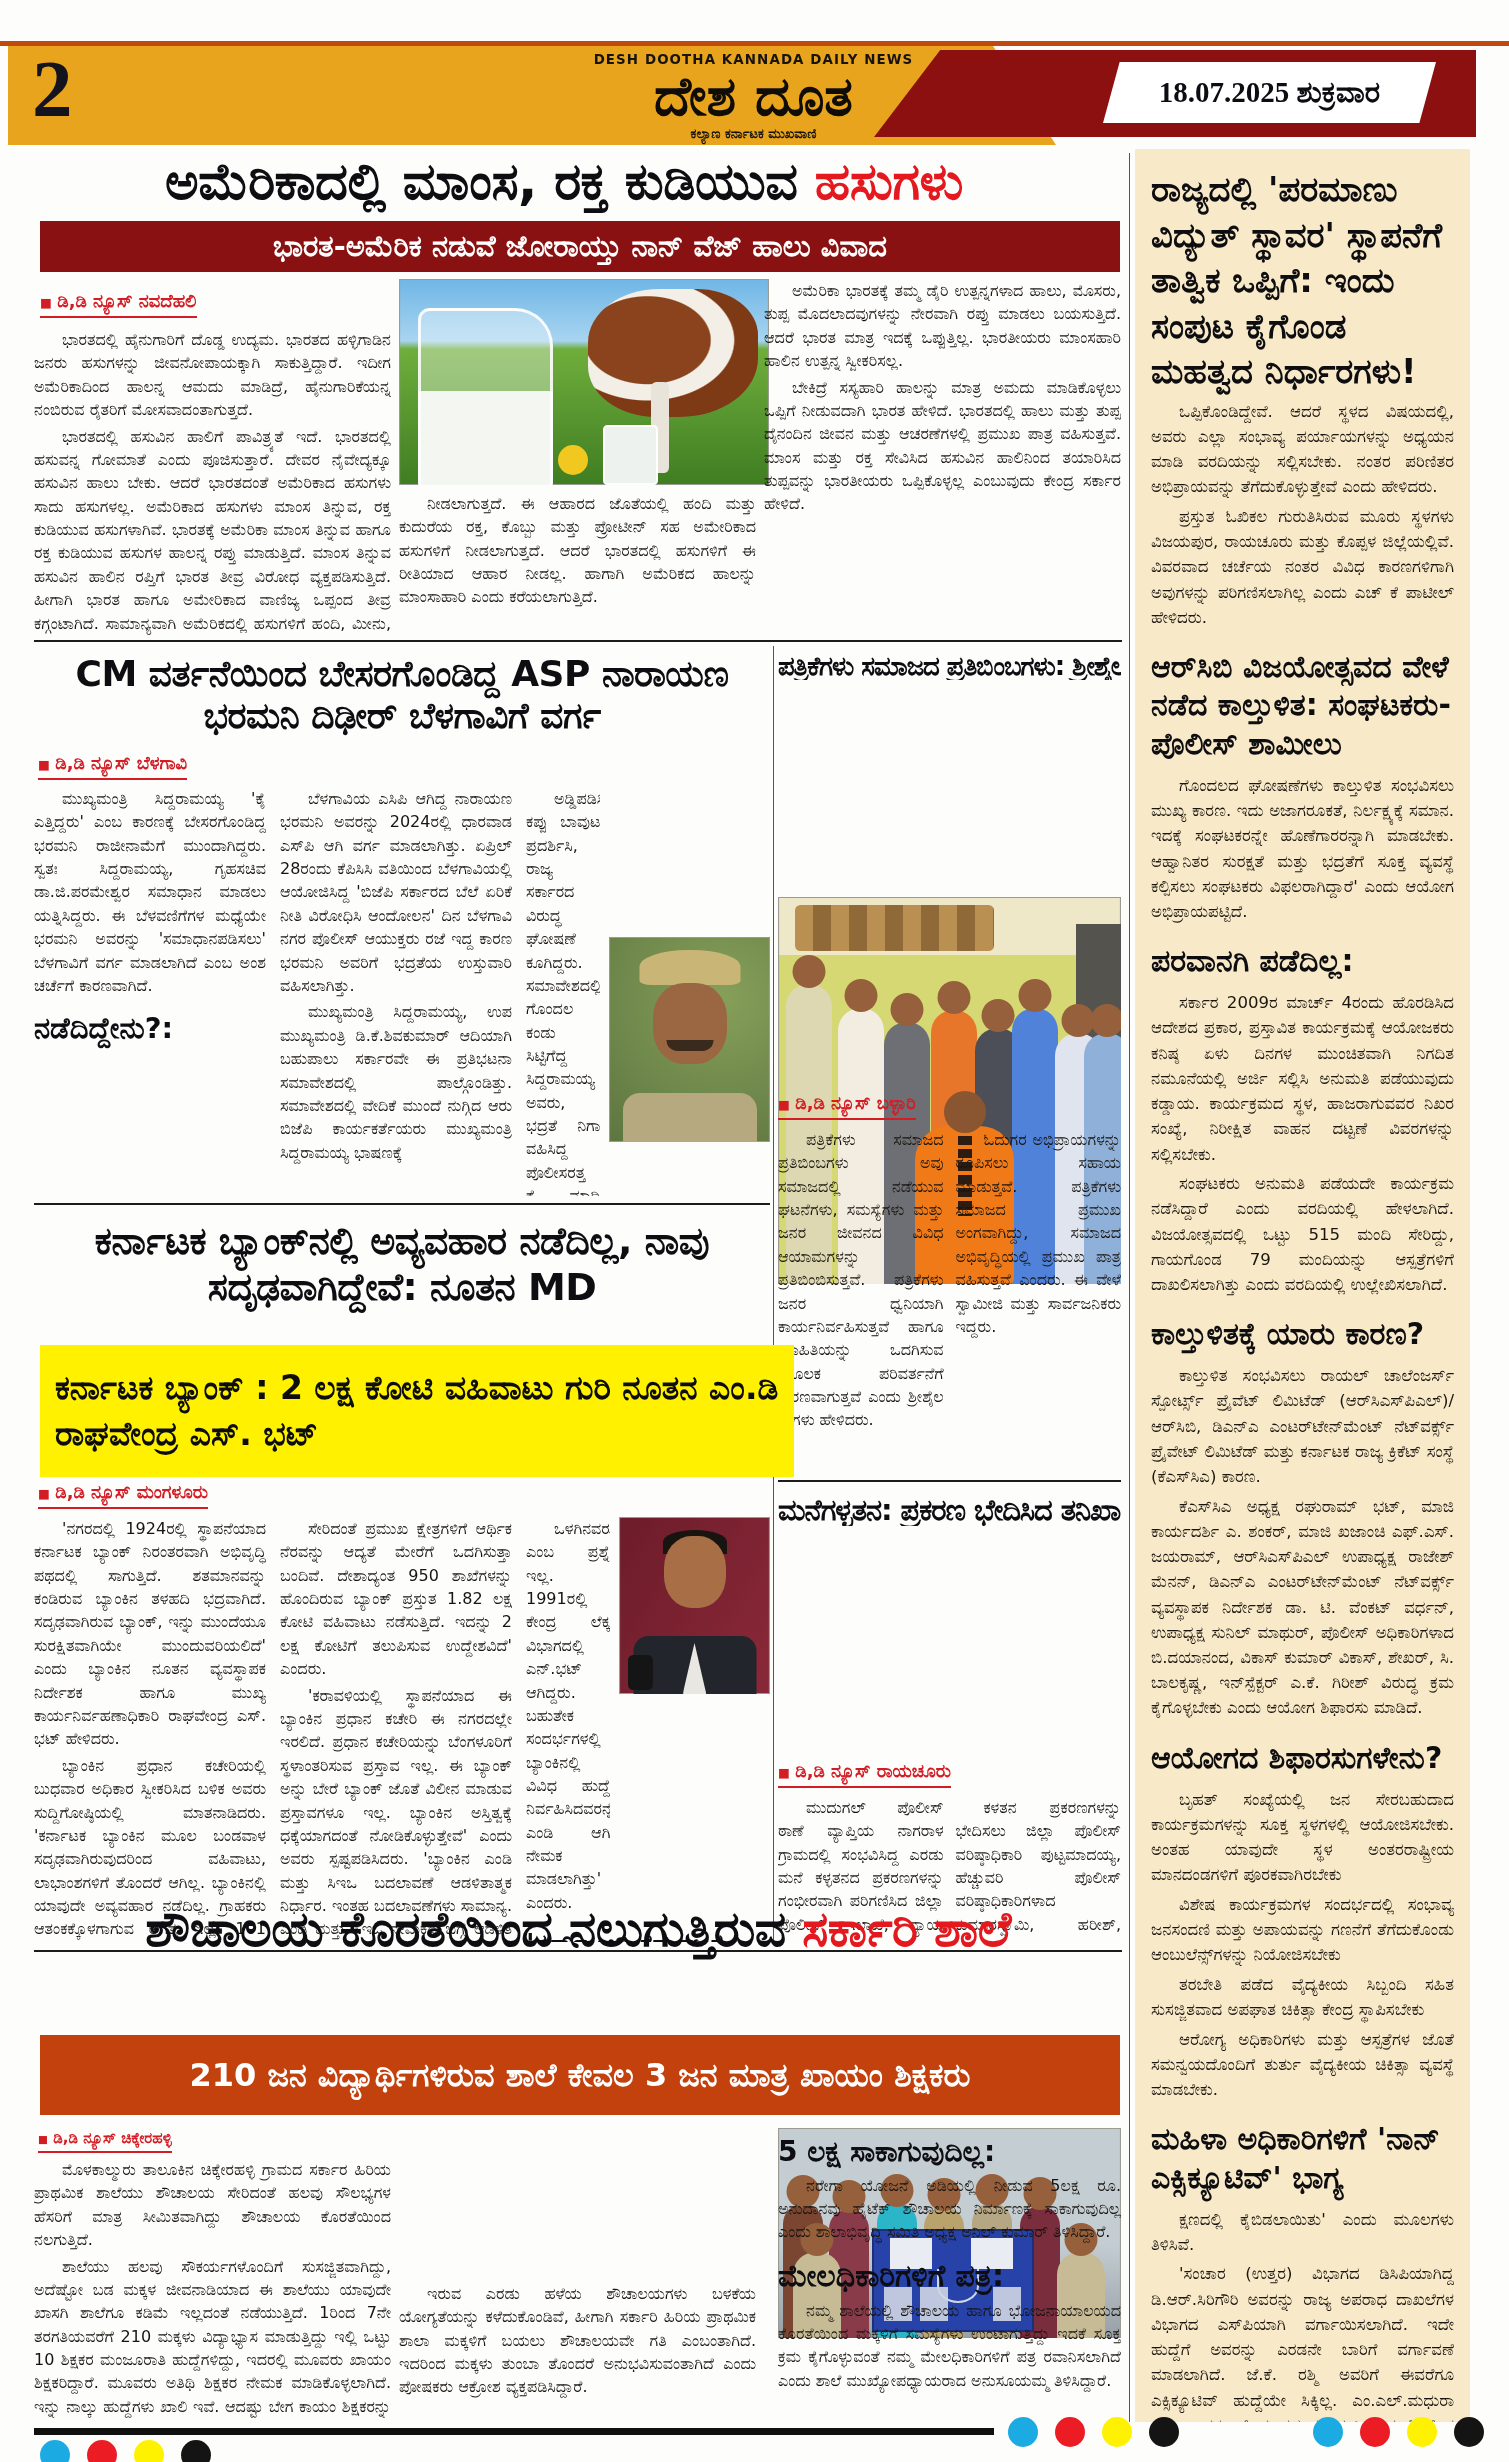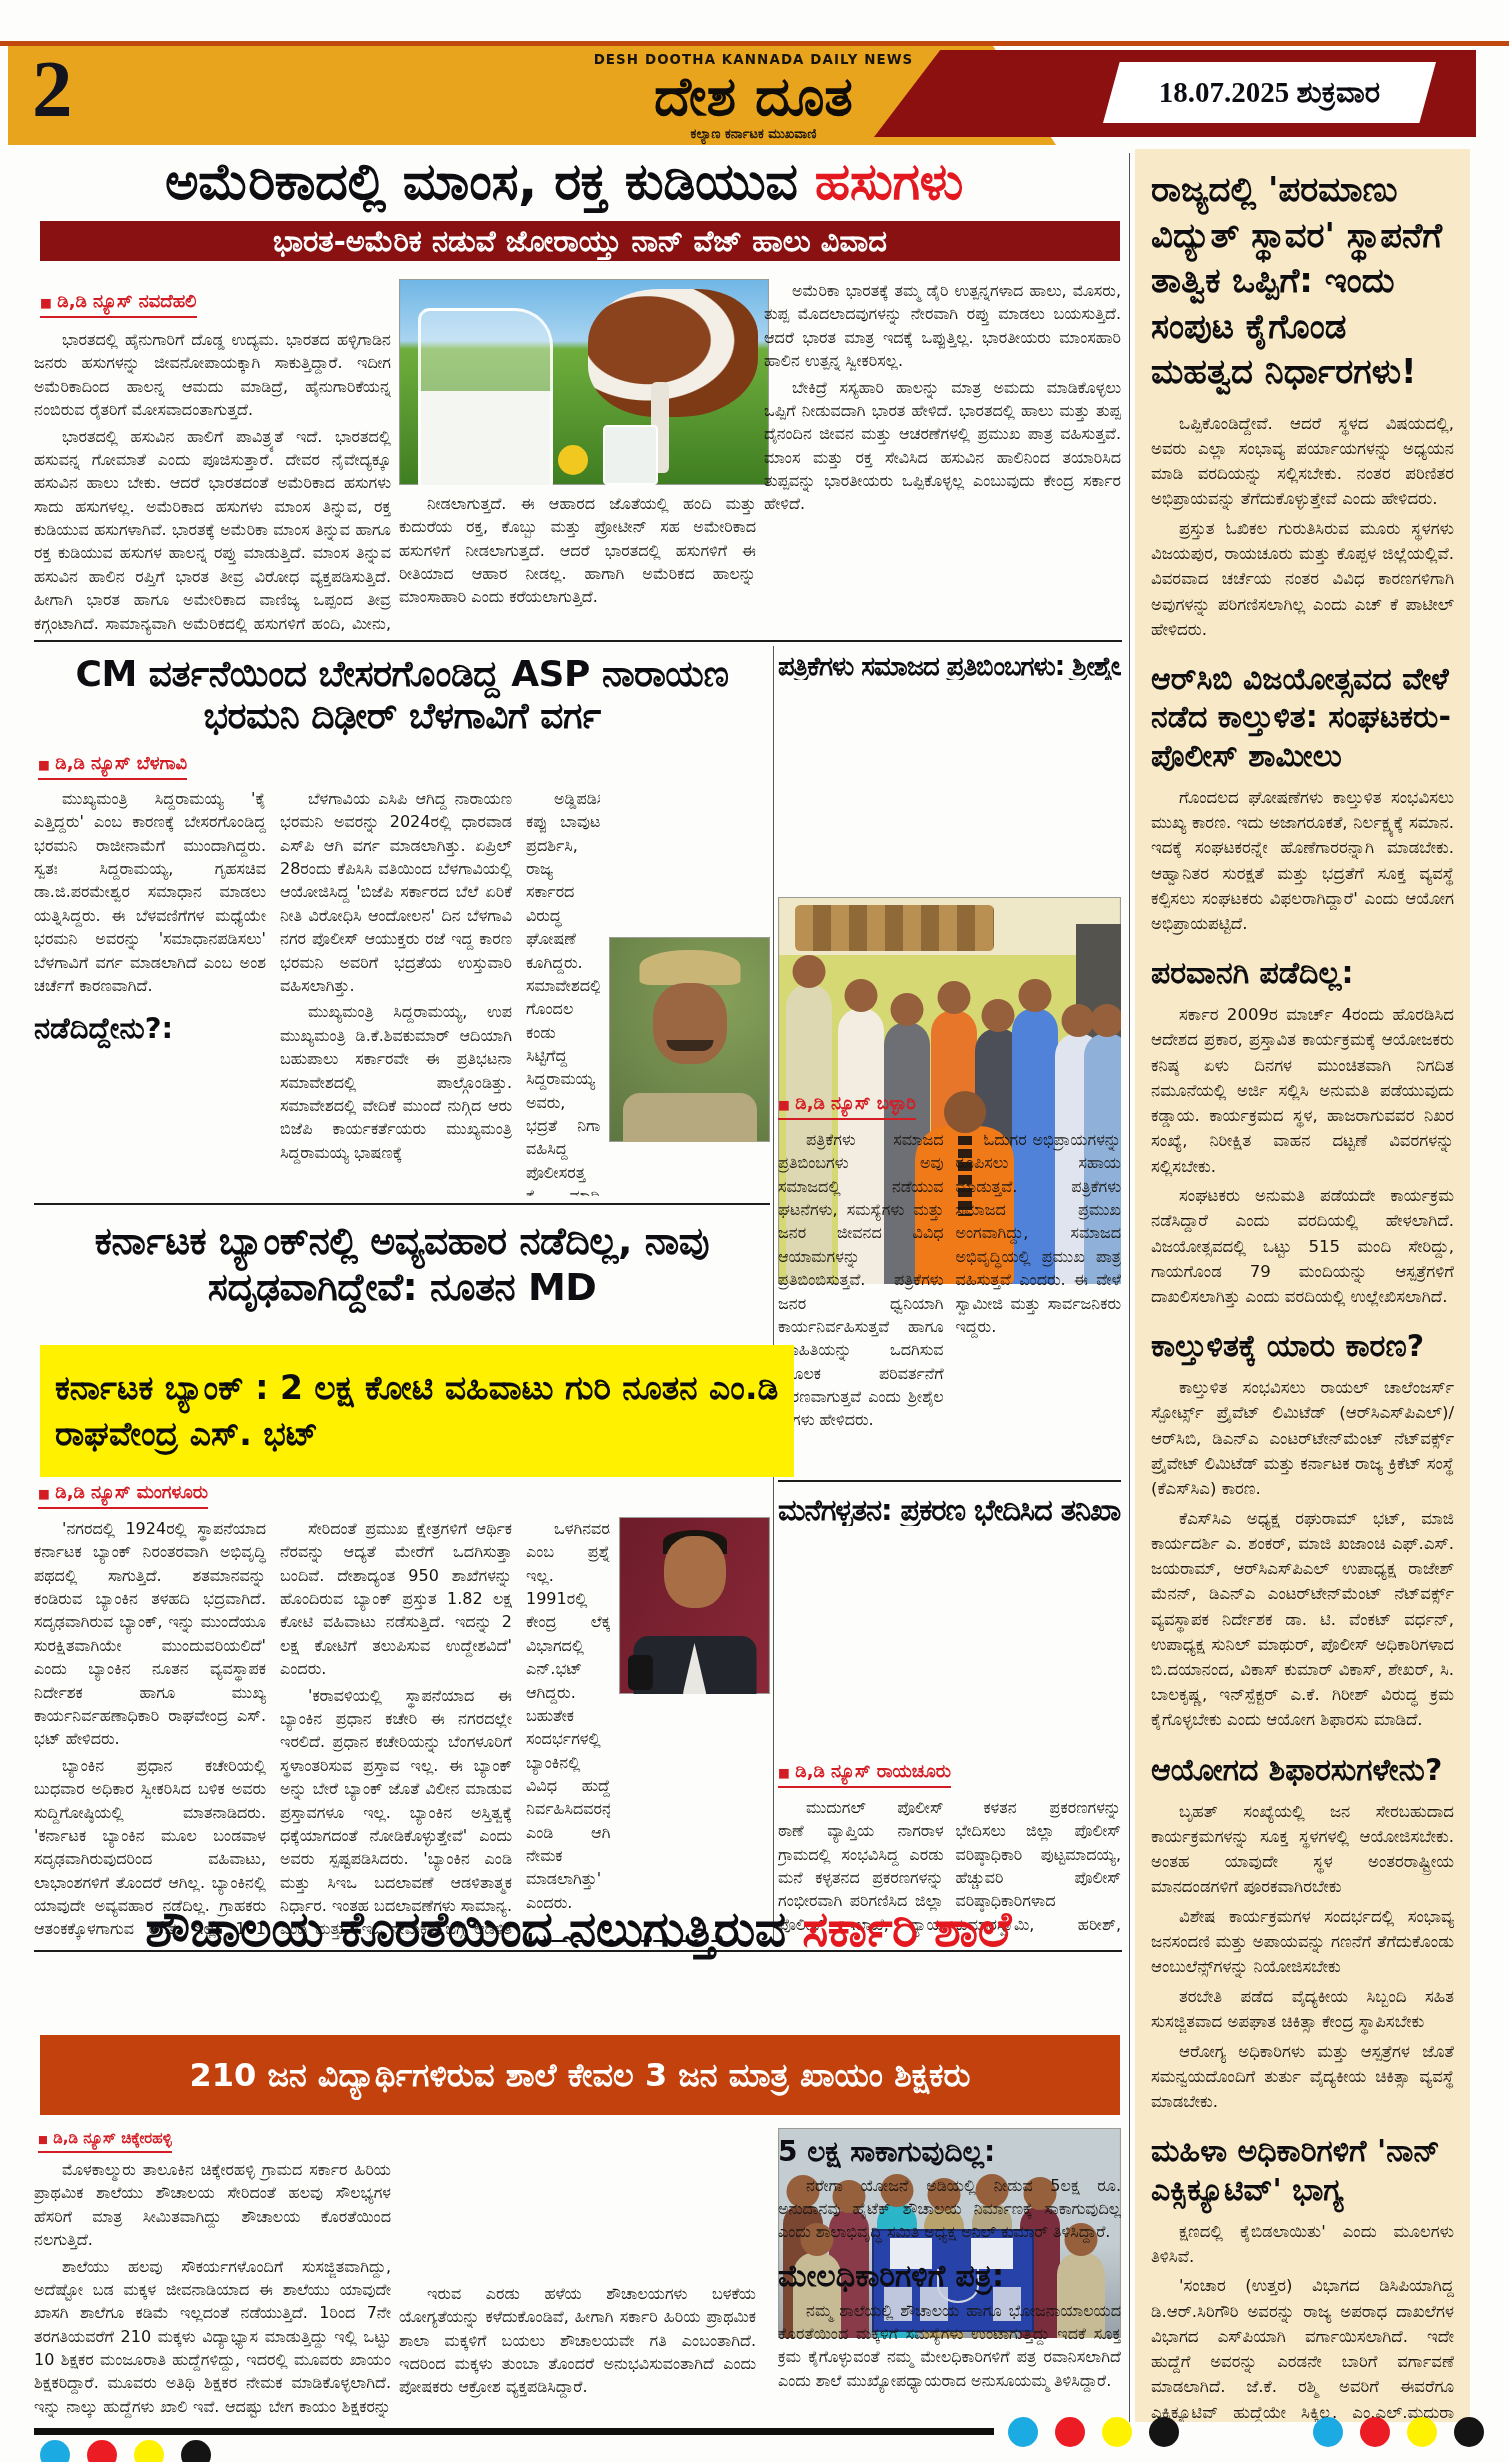--- a/index.html
+++ b/index.html
@@ -30,21 +30,21 @@
   .byline .sq{font-size:.7em;vertical-align:middle;margin-right:5.4px;}
   .cols{display:flex;}
   .col{overflow:hidden;}
   .bodycol{font-size:16px;line-height:1.46;text-align:justify;color:#18140f;overflow:hidden;}
   .bodycol p{margin:0 0 3.2px;text-indent:28px;}
   .inline-sub{font-size:26px;font-weight:800;color:#0d0d12;margin:11.8px 0 5.4px;line-height:1.15;}
   .vrule{background:#555;width:1.1px;}
   .hrule{background:#1c1c1c;height:1.6px;}
   
   .sidebar{background:#f8e9c9;padding:18px 16px;box-sizing:border-box;overflow:hidden;}
-  .sb-head{font-size:34px;font-weight:800;line-height:1.34;color:#0e0d10;margin:0 0 16px;}
+  .sb-head{font-size:34px;font-weight:800;line-height:1.34;color:#0e0d10;margin:0 0 4px;}
   .sb-sub{font-size:30px;font-weight:800;line-height:1.28;color:#0e0d10;margin:18px 0 9.7px;}
   .sb-body{font-size:16.6px;line-height:1.52;text-align:justify;color:#1a160f;}
   .sb-body p{margin:0 0 4.3px;text-indent:28px;}
   
   .photo{position:relative;overflow:hidden;box-shadow:inset 0 0 0 1.1px #9b9b93;background:#cfcfc6;}
   .ph-cows{background:linear-gradient(180deg,#6fb6e6 0%,#a8d4f0 30%,#6fae3c 34%,#3f7d22 100%);}
   .jug{position:absolute;left:5%;bottom:-3%;width:35%;height:86%;
        background:linear-gradient(180deg,rgba(255,255,255,.35) 0 45%,#f4f6f2 45% 100%);
        border:3.8px solid rgba(255,255,255,.85);border-radius:11.8px 38px 8.6px 8.6px;}
   .glassm{position:absolute;left:55%;bottom:0;width:14%;height:27%;background:#eef2ee;
@@ -109,21 +109,21 @@
     <div class="abs mast-sub" style="left:472px;top:80px;width:547px">ಕಲ್ಯಾಣ ಕರ್ನಾಟಕ ಮುಖವಾಣಿ</div>
   </div>
   <div class="abs mast-red" style="left:874px;top:50px;width:602px;height:87px"></div>
   <div class="abs datebox" style="left:1103px;top:62px;width:333px;height:61px">
     <span>18.07.2025 ಶುಕ್ರವಾರ</span>
   </div>
 
   <div class="abs headline center" style="left:20px;top:154px;width:1088px;height:63px;font-size:51px">
     <span>ಅಮೆರಿಕಾದಲ್ಲಿ ಮಾಂಸ, ರಕ್ತ ಕುಡಿಯುವ </span><span class="accent">ಹಸುಗಳು</span>
   </div>
-  <div class="abs subbar" style="left:40px;top:221px;width:1080px;height:40px;font-size:29px">
+  <div class="abs subbar" style="left:40px;top:221px;width:1080px;height:51px;font-size:29px">
     <span>ಭಾರತ-ಅಮೆರಿಕ ನಡುವೆ ಜೋರಾಯ್ತು ನಾನ್ ವೆಜ್ ಹಾಲು ವಿವಾದ</span>
   </div>
   <div class="abs" style="left:40px;top:290px">
     <span class="byline"><span class="sq">■</span><span>ಡಿ,ಡಿ ನ್ಯೂಸ್ ನವದೆಹಲಿ</span></span>
   </div>
   <div class="abs bodycol" style="left:34px;top:328px;width:357px;height:308px">
       <p>ಭಾರತದಲ್ಲಿ ಹೈನುಗಾರಿಗೆ ದೊಡ್ಡ ಉದ್ಯಮ. ಭಾರತದ ಹಳ್ಳಿಗಾಡಿನ ಜನರು ಹಸುಗಳನ್ನು ಜೀವನೋಪಾಯಕ್ಕಾಗಿ ಸಾಕುತ್ತಿದ್ದಾರೆ. ಇದೀಗ ಅಮೆರಿಕಾದಿಂದ ಹಾಲನ್ನ ಆಮದು ಮಾಡಿದ್ರೆ, ಹೈನುಗಾರಿಕೆಯನ್ನ ನಂಬಿರುವ ರೈತರಿಗೆ ಮೋಸವಾದಂತಾಗುತ್ತದೆ.</p>
       <p>ಭಾರತದಲ್ಲಿ ಹಸುವಿನ ಹಾಲಿಗೆ ಪಾವಿತ್ರ್ಯತೆ ಇದೆ. ಭಾರತದಲ್ಲಿ ಹಸುವನ್ನ ಗೋಮಾತೆ ಎಂದು ಪೂಜಿಸುತ್ತಾರೆ. ದೇವರ ನೈವೇದ್ಯಕ್ಕೂ ಹಸುವಿನ ಹಾಲು ಬೇಕು. ಆದರೆ ಭಾರತದಂತೆ ಅಮೆರಿಕಾದ ಹಸುಗಳು ಸಾದು ಹಸುಗಳಲ್ಲ. ಅಮೆರಿಕಾದ ಹಸುಗಳು ಮಾಂಸ ತಿನ್ನುವ, ರಕ್ತ ಕುಡಿಯುವ ಹಸುಗಳಾಗಿವೆ. ಭಾರತಕ್ಕೆ ಅಮೆರಿಕಾ ಮಾಂಸ ತಿನ್ನುವ ಹಾಗೂ ರಕ್ತ ಕುಡಿಯುವ ಹಸುಗಳ ಹಾಲನ್ನ ರಪ್ತು ಮಾಡುತ್ತಿದೆ. ಮಾಂಸ ತಿನ್ನುವ ಹಸುವಿನ ಹಾಲಿನ ರಪ್ತಿಗೆ ಭಾರತ ತೀವ್ರ ವಿರೋಧ ವ್ಯಕ್ತಪಡಿಸುತ್ತಿದೆ. ಹೀಗಾಗಿ ಭಾರತ ಹಾಗೂ ಅಮೇರಿಕಾದ ವಾಣಿಜ್ಯ ಒಪ್ಪಂದ ತೀವ್ರ ಕಗ್ಗಂಟಾಗಿದೆ. ಸಾಮಾನ್ಯವಾಗಿ ಅಮೆರಿಕದಲ್ಲಿ ಹಸುಗಳಿಗೆ ಹಂದಿ, ಮೀನು, ಕೋಳಿ, ಕುದುರೆ, ಬೆಕ್ಕು, ನಾಯಿಗಳ ಭಾಗಗಳನ್ನೊಳಗೊಂಡ ಆಹಾರವನ್ನು</p>
     </div>
   <div class="abs photo ph-cows" style="left:399px;top:279px;width:370px;height:206px">

